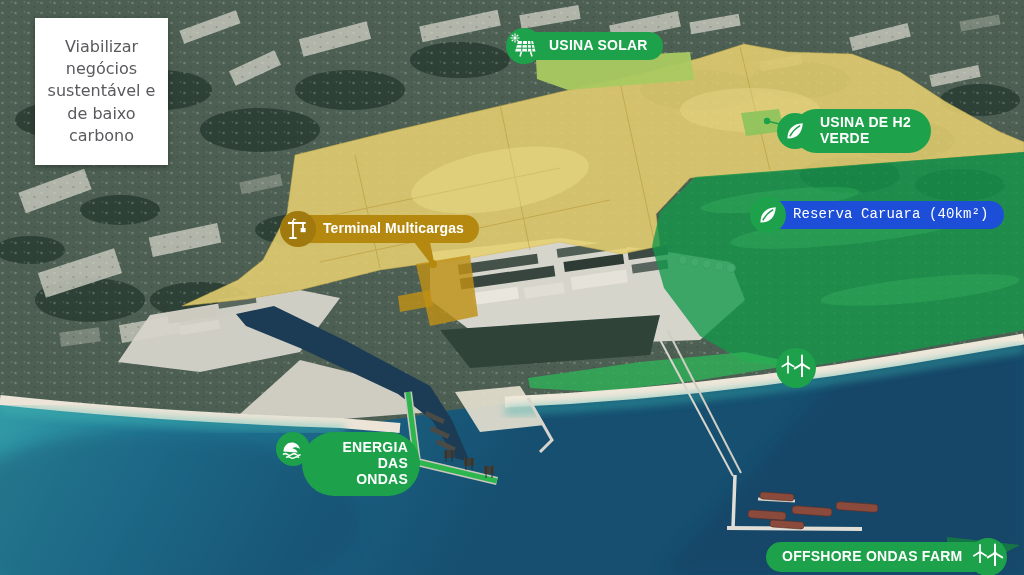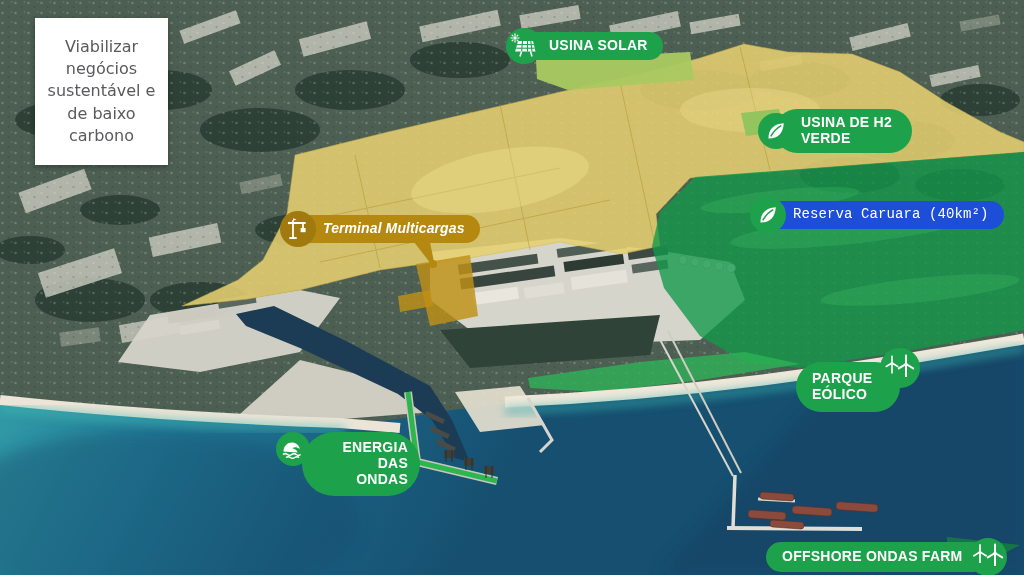--- a/index.html
+++ b/index.html
@@ -15,21 +15,21 @@
   .pill{background:#1da24b;color:#fff;display:flex;align-items:center;
         border-radius:16px;height:28px;padding:0 15px 0 26px;margin-left:-19px;
         font-size:14px;font-weight:bold;letter-spacing:.25px;line-height:1.12;}
   .pill.regular{font-weight:normal;letter-spacing:.1px;}
   .pill.two{height:44px;border-radius:22px;}
   .pill.big{height:50px;border-radius:25px;}
   .pill.blob{height:64px;border-radius:32px;justify-content:center;text-align:right;
              padding:0 12px 0 20px;margin-left:-8px;width:86px;}
   .pill-wrap.icon-right .pill{margin-left:0;padding:0 26px 0 16px;}
   .pill-wrap.icon-right .bump{margin-left:-20px;}
-  .mustard .pill{background:#b5890f;font-style:italic;}
+  .mustard .pill{background:#b5890f;}
   .mustard .bump{background:#a07a0e;}
   .wrapw{display:inline-block;}
   .w110{width:96px;}
 
   
   .info-box{position:absolute;left:35px;top:18px;width:133px;height:147px;
             background:#ffffff;box-sizing:border-box;padding:22px 2px;
             display:flex;align-items:center;justify-content:flex-start;text-align:center;
             font-family:"DejaVu Sans",sans-serif;font-size:16px;line-height:1.38;
             color:#5a5a5e;box-shadow:0 2px 6px rgba(0,0,0,.3);z-index:6;}
@@ -275,21 +275,21 @@
               <line x1="14.5" y1="10.5" x2="16" y2="15.5"></line>
         </g>
       </g>
     </svg>
   </div>
   <div class="pill" style="background: rgb(29, 162, 75);">
     <span>USINA SOLAR</span>
   </div>
 </div>
 
-<div class="pill-wrap" style="left:758px;top:109px">
+<div class="pill-wrap" style="left:777px;top:109px">
   <div class="bump" style="background: rgb(29, 162, 75);">
     <svg width="24" height="24" viewBox="0 0 24 24">
       <path d="M19.8,4.2 C9.5,4.8 4.6,10.2 4.4,19.6 C14.2,19.8 19.2,13.5 19.8,4.2 Z" fill="#fff"></path>
       <path d="M6.8,17.4 C9.6,12.4 13.2,8.8 17.2,6.6" stroke="#1da24b" stroke-width="1.5" fill="none"></path>
     </svg>
   </div>
   <div class="pill two" style="background: rgb(29, 162, 75);">
     <span class="wrapw w110">USINA DE H2 VERDE</span>
   </div>
 </div>
@@ -319,23 +319,20 @@
       <rect x="15.6" y="12" width="5" height="4.2" fill="#fff"></rect>
       <circle cx="4" cy="7" r="1.2" fill="#fff"></circle>
     </svg>
   </div>
   <div class="pill regular" style="font-weight: 600; background: rgb(181, 137, 15);">
     <span>Terminal Multicargas</span>
   </div>
 </div>
 
 <div class="pill-wrap icon-right" style="left:796px;top:362px">
-  <div class="pill big" style="background: rgb(29, 162, 75);">
-    <span class="wrapw" style="width:62px">PARQUE EÓLICO</span>
-  </div>
   <div class="bump" style="width: 40px; height: 40px; margin-top: -14px; align-self: flex-start; background: rgb(29, 162, 75);">
     <svg width="36" height="36" viewBox="0 0 36 36">
       <use href="#wt" transform="translate(10,13) scale(.8)"></use>
       <use href="#wt" transform="translate(24,14)"></use>
     </svg>
   </div>
 </div>
 
 <div class="pill-wrap top-align" style="left:276px;top:432px">
   <div class="bump" style="width: 34px; height: 34px; background: rgb(29, 162, 75);">

